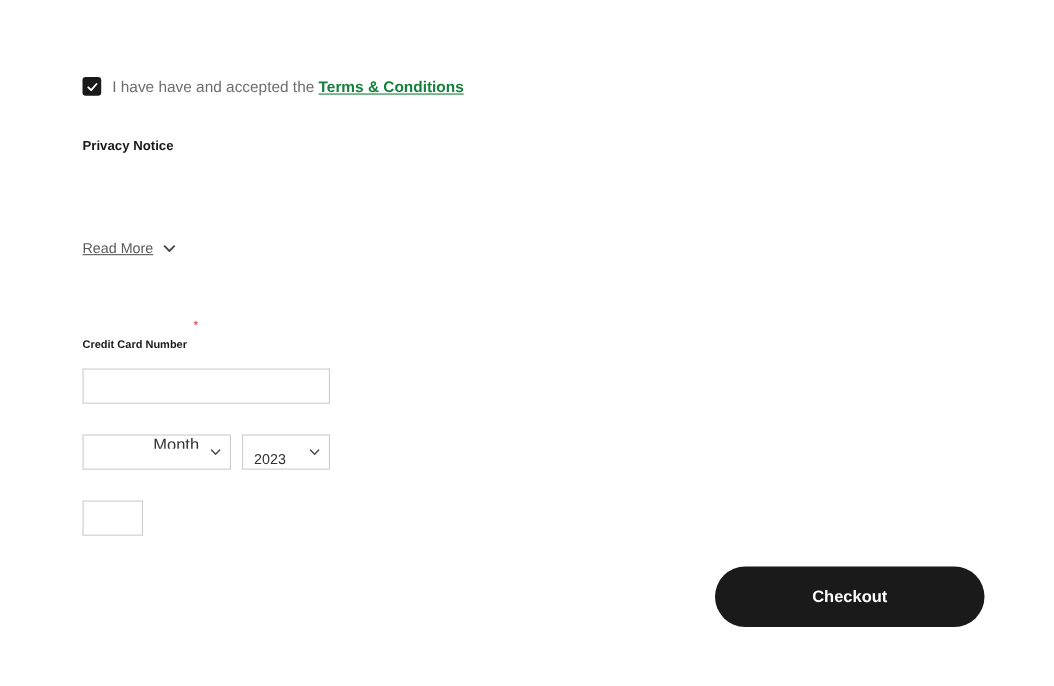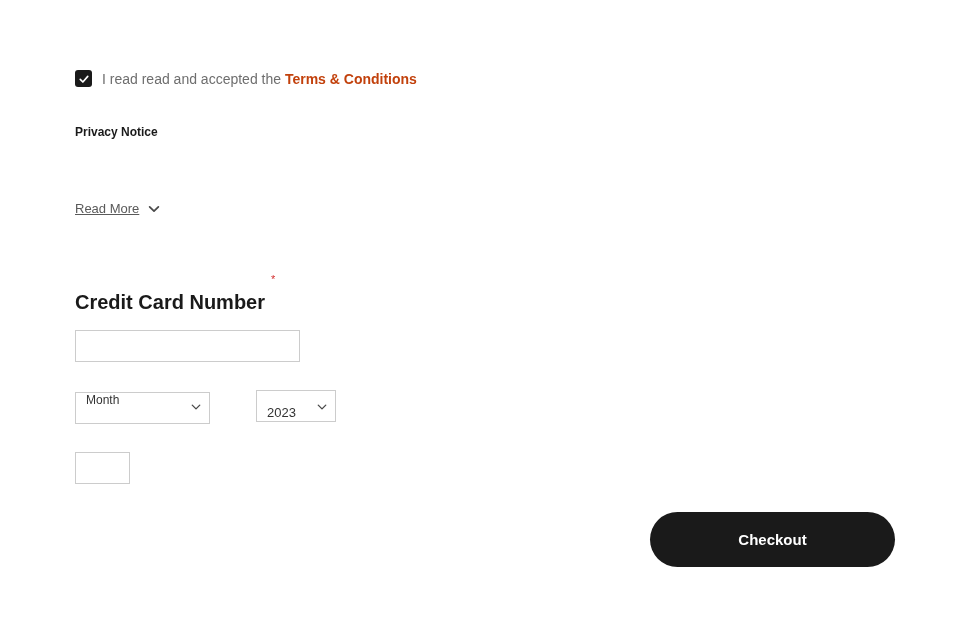--- a/index.html
+++ b/index.html
@@ -33,29 +33,30 @@
     }
     .checkbox svg {
       width: 12px;
       height: 12px;
     }
     .terms-text {
       font-size: 14px;
       color: #6e6e6e;
     }
     .terms-link {
-      color: #c2410c;
-      font-weight: bold;
+      color: #15803d;
+      font-weight: bold;
+      text-decoration: underline;
       cursor: pointer;
     }
     .privacy-notice {
       font-size: 12px;
       font-weight: bold;
       color: #1a1a1a;
-      margin-bottom: 62px;
+      margin-bottom: 79px;
     }
     .read-more-row {
       display: flex;
       align-items: flex-end;
       gap: 8px;
       margin-bottom: 55px;
       cursor: pointer;
     }
     .read-more-text {
       font-size: 13px;
@@ -63,21 +64,21 @@
       text-decoration: underline;
     }
     .read-more-row svg {
       width: 14px;
       height: 14px;
     }
     .field-group {
       margin-bottom: 28px;
     }
     .field-label {
-      font-size: 20px;
+      font-size: 10px;
       font-weight: bold;
       color: #1a1a1a;
       margin-bottom: 16px;
       display: inline-block;
       margin-top: 20px;
     }
     .required {
       color: #d32f2f;
       font-size: 11px;
       margin-left: 6px;
@@ -107,39 +108,39 @@
     }
     .select-wrap {
       position: relative;
       display: inline-block;
     }
     .select-month {
       width: 135px;
       height: 32px;
       border: 1px solid #cccccc;
       padding: 0 28px 18px 10px;
-      font-size: 12px;
+      font-size: 15px;
       background: #fff;
       appearance: none;
       -webkit-appearance: none;
       cursor: pointer;
       color: #333;
+      text-align: right;
     }
     .select-year {
       width: 80px;
       height: 32px;
       border: 1px solid #cccccc;
       padding: 12px 28px 0 10px;
       font-size: 13px;
       background: #fff;
       appearance: none;
       -webkit-appearance: none;
       cursor: pointer;
       color: #333;
-      margin-left: 36px;
     }
     .select-arrow {
       position: absolute;
       right: 8px;
       top: 50%;
       transform: translateY(-50%);
       pointer-events: none;
     }
     .select-arrow svg {
       width: 12px;
@@ -167,21 +168,21 @@
 </head>
 <body>
 
 <div class="terms-row">
   <div class="checkbox">
     <svg viewBox="0 0 16 16" fill="none">
       <path d="M3 8.5L6.5 12L13 4.5" stroke="#ffffff" stroke-width="2.2" stroke-linecap="round" stroke-linejoin="round"></path>
     </svg>
   </div>
   <span class="terms-text">
-    <span>I read read and accepted the </span><span class="terms-link">Terms &amp; Conditions</span>
+    <span>I have have and accepted the </span><span class="terms-link">Terms &amp; Conditions</span>
   </span>
 </div>
 
 <div class="privacy-notice">Privacy Notice</div>
 
 <div class="read-more-row">
   <span class="read-more-text">Read More</span>
   <svg viewBox="0 0 16 16" fill="none">
     <path d="M3 5.5L8 10.5L13 5.5" stroke="#4a4a4a" stroke-width="2" stroke-linecap="round" stroke-linejoin="round"></path>
   </svg>

